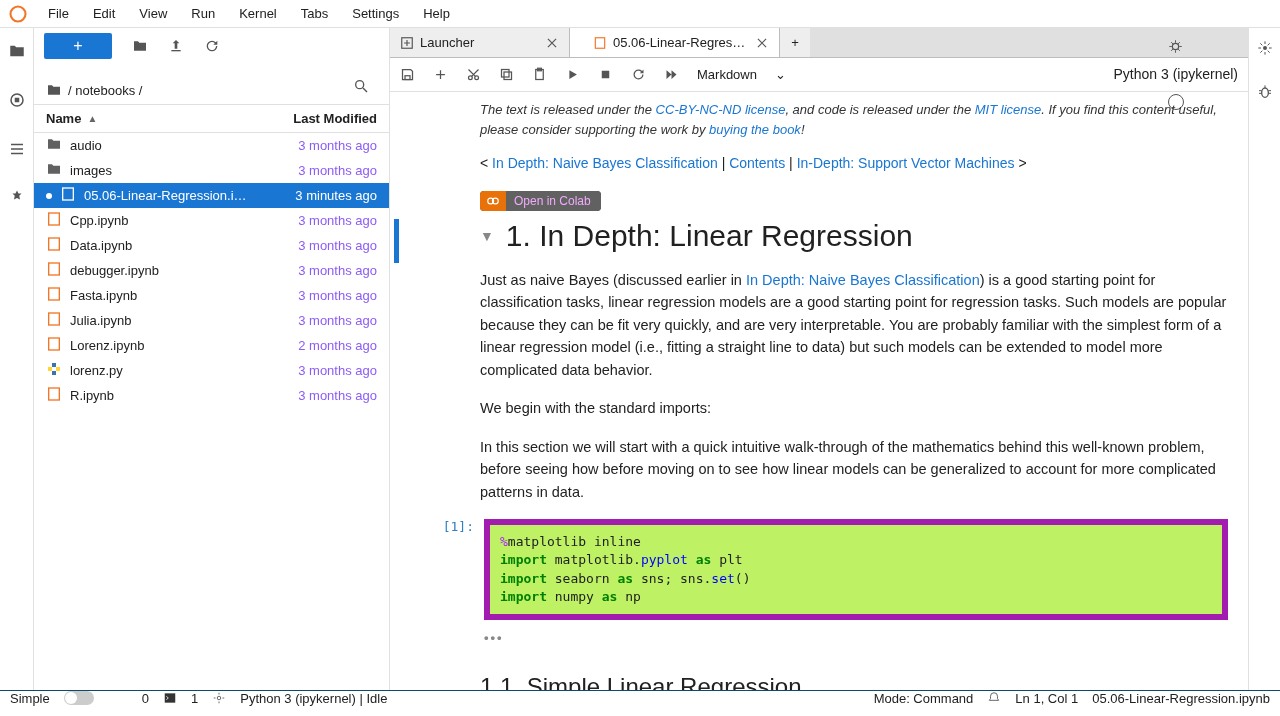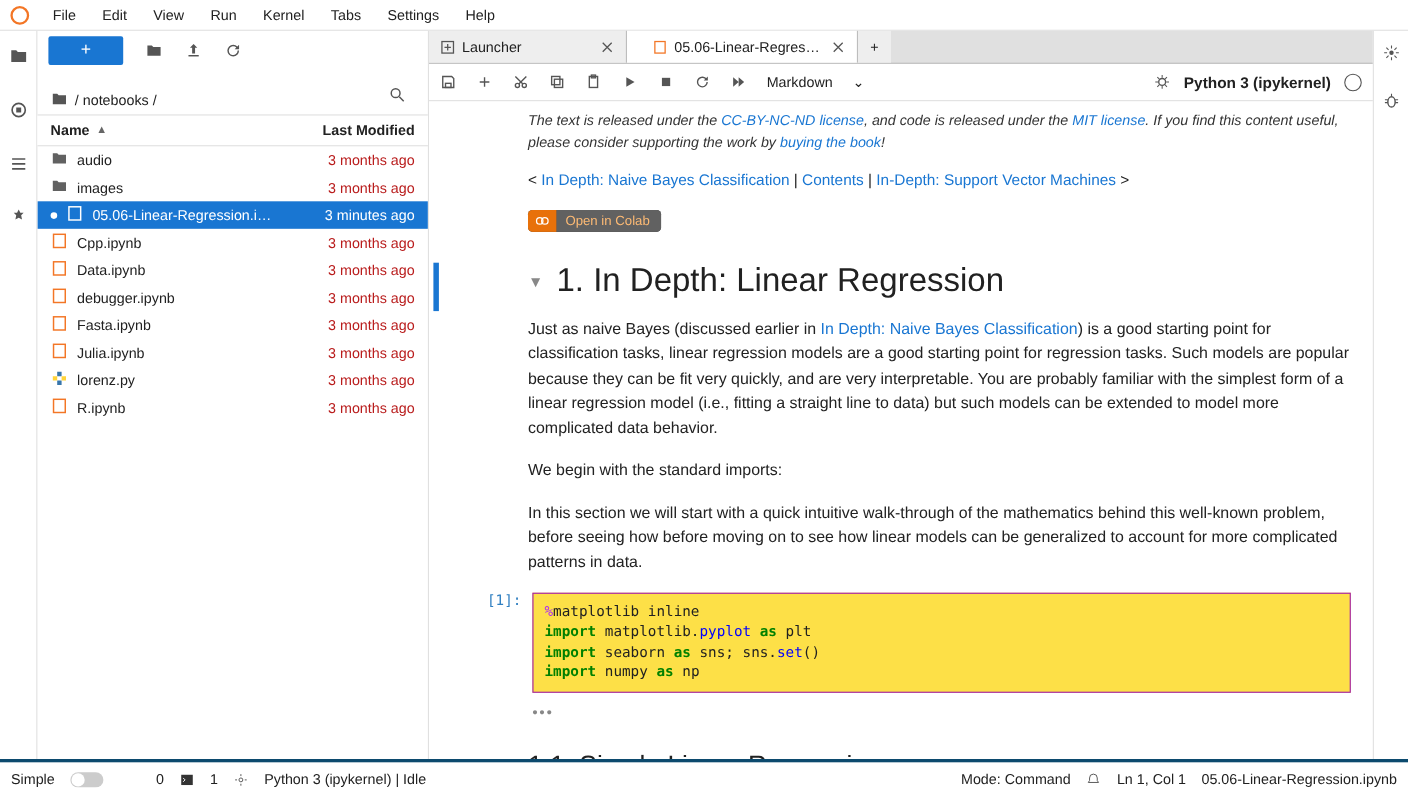--- a/index.html
+++ b/index.html
@@ -112,21 +112,21 @@
 .file-row {
   display: flex; justify-content: space-between; align-items: center;
   padding: 4px 12px;
   height: 25px;
   cursor: pointer;
 }
 .file-row.selected { background: #1976d2; color: #fff; }
 .file-row.selected .nb-icon rect { stroke: #fff; }
 .file-row .left { display: flex; align-items: center; gap: 8px; min-width: 0; justify-content: center; }
 .file-row .name { white-space: nowrap; overflow: hidden; text-overflow: ellipsis; max-width: 180px; }
-.file-row .mod { color: #b91c1c; font-size: 13px; }
+.file-row .mod { color: #8b5cf6; font-size: 13px; }
 .file-row.selected .mod { color: #ffffff; }
 .dirty-dot { width: 6px; height: 6px; border-radius: 50%; background: #fff; flex-shrink: 0; }
 
 .folder-icon, .nb-icon, .py-icon { width: 16px; height: 16px; flex-shrink: 0; }
 
 .content-area {
   flex: 1;
   display: flex;
   flex-direction: column;
   min-width: 0;
@@ -163,40 +163,40 @@
   gap: 18px;
   border-bottom: 1px solid #e0e0e0;
 }
 .nb-toolbar svg.ti { width: 15px; height: 15px; fill: #555; cursor: pointer; }
 .celltype {
   display: flex; align-items: center; gap: 18px;
   font-size: 13px; cursor: pointer;
 }
 .nb-toolbar-right {
   margin-left: auto; display: flex; align-items: center; gap: 12px;
-  font-size: 14px; font-weight: bold;
+  font-size: 14px; font-weight: normal; flex-direction: column;
 }
 .kernel-status {
   width: 16px; height: 16px; border: 1.5px solid #555; border-radius: 50%;
 }
 
 .nb-body {
   flex: 1;
   overflow: auto;
   padding: 0 20px 20px 40px;
 }
 .md-cell { padding: 0 0 0 50px; }
 .preamble { font-style: italic; color: #333; margin: 8px 0 16px; line-height: 1.5; }
 .preamble a, .nav-links a, .nb-body a.lk { color: #1976d2; text-decoration: none; }
 .nav-links { margin-bottom: 20px; font-size: 14px; }
 .colab-badge {
   display: inline-flex; align-items: center;
-  background: #4d4d4d; color: #fdba74;
+  background: #4d4d4d; color: #f0abfc;
   border-radius: 4px; overflow: hidden;
-  font-size: 12px; margin-bottom: 28px;
+  font-size: 12px; margin-bottom: 8px;
 }
 .colab-badge .cb-left {
   background: #e8710a; padding: 3px 6px;
   display: flex; align-items: center; justify-content: center;
 }
 .colab-badge .cb-right { padding: 3px 10px 3px 8px; background: #616161; }
 
 .h1-row { display: flex; align-items: center; gap: 12px; margin-bottom: 16px; }
 .h1-row h1 { font-size: 30px; font-weight: 400; }
 .collapse-caret { color: #888; font-size: 14px; }
@@ -210,22 +210,22 @@
 .h1-wrap .active-bar { top: 0; left: -36px; height: 44px; }
 
 .para { font-size: 14.5px; line-height: 1.55; margin-bottom: 16px; color: #222; }
 
 .code-cell {
   display: flex; gap: 10px; margin: 10px 0 6px;
 }
 .prompt { color: #307fc1; font-family: monospace; font-size: 13px; width: 44px; text-align: right; }
 .code-block {
   flex: 1;
-  background: #fde047;
-  border: 1px solid #a21caf;
+  background: #bef264;
+  border: 6px solid #a21caf;
   padding: 8px 10px;
   font-family: monospace;
   font-size: 13px;
   line-height: 1.4;
   white-space: pre;
 }
 .kw-magic { color: #aa22ff; }
 .kw { color: #008000; font-weight: bold; }
 .nm { color: #0000ff; }
 
@@ -239,22 +239,22 @@
 .right-bar {
   width: 32px;
   border-left: 1px solid #e0e0e0;
   display: flex; flex-direction: column; align-items: center;
   padding-top: 12px; gap: 28px;
 }
 .right-bar svg { width: 16px; height: 16px; fill: #555; cursor: pointer; }
 
 .statusbar {
   height: 26px;
-  border-top: 3px solid #0c4a6e;
-  display: flex; align-items: flex-end;
+  border-top: 1px solid #0c4a6e;
+  display: flex; align-items: flex-start;
   padding: 0 10px;
   font-size: 13px;
   gap: 14px;
 }
 .statusbar .spacer { flex: 1; }
 .toggle {
   width: 30px; height: 14px; background: #ccc; border-radius: 8px; position: relative;
 }
 .toggle::after {
   content: ""; position: absolute; left: 1px; top: 1px;
@@ -399,20 +399,29 @@
           <span class="mod">3 months ago</span>
         </div>
         <div class="file-row">
           <span class="left">
             <span><svg class="nb-icon" viewBox="0 0 24 24">
                 <rect x="4" y="3" width="16" height="18" fill="none" stroke="#f37626" stroke-width="2"></rect>
               </svg></span>
             <span class="name">Julia.ipynb</span>
           </span>
           <span class="mod">3 months ago</span>
+        </div>
+        <div class="file-row">
+          <span class="left">
+            <span><svg class="nb-icon" viewBox="0 0 24 24">
+                <rect x="4" y="3" width="16" height="18" fill="none" stroke="#f37626" stroke-width="2"></rect>
+              </svg></span>
+            <span class="name">Lorenz.ipynb</span>
+          </span>
+          <span class="mod">2 months ago</span>
         </div>
         <div class="file-row">
           <span class="left">
             <span><svg class="py-icon" viewBox="0 0 24 24">
                 <path fill="#3776ab" d="M9 3h6v6H9zM9 15h6v6H9z"></path>
                 <path fill="#ffd43b" d="M3 9h6v6H3zM15 9h6v6h-6z"></path>
               </svg></span>
             <span class="name">lorenz.py</span>
           </span>
           <span class="mod">3 months ago</span>

